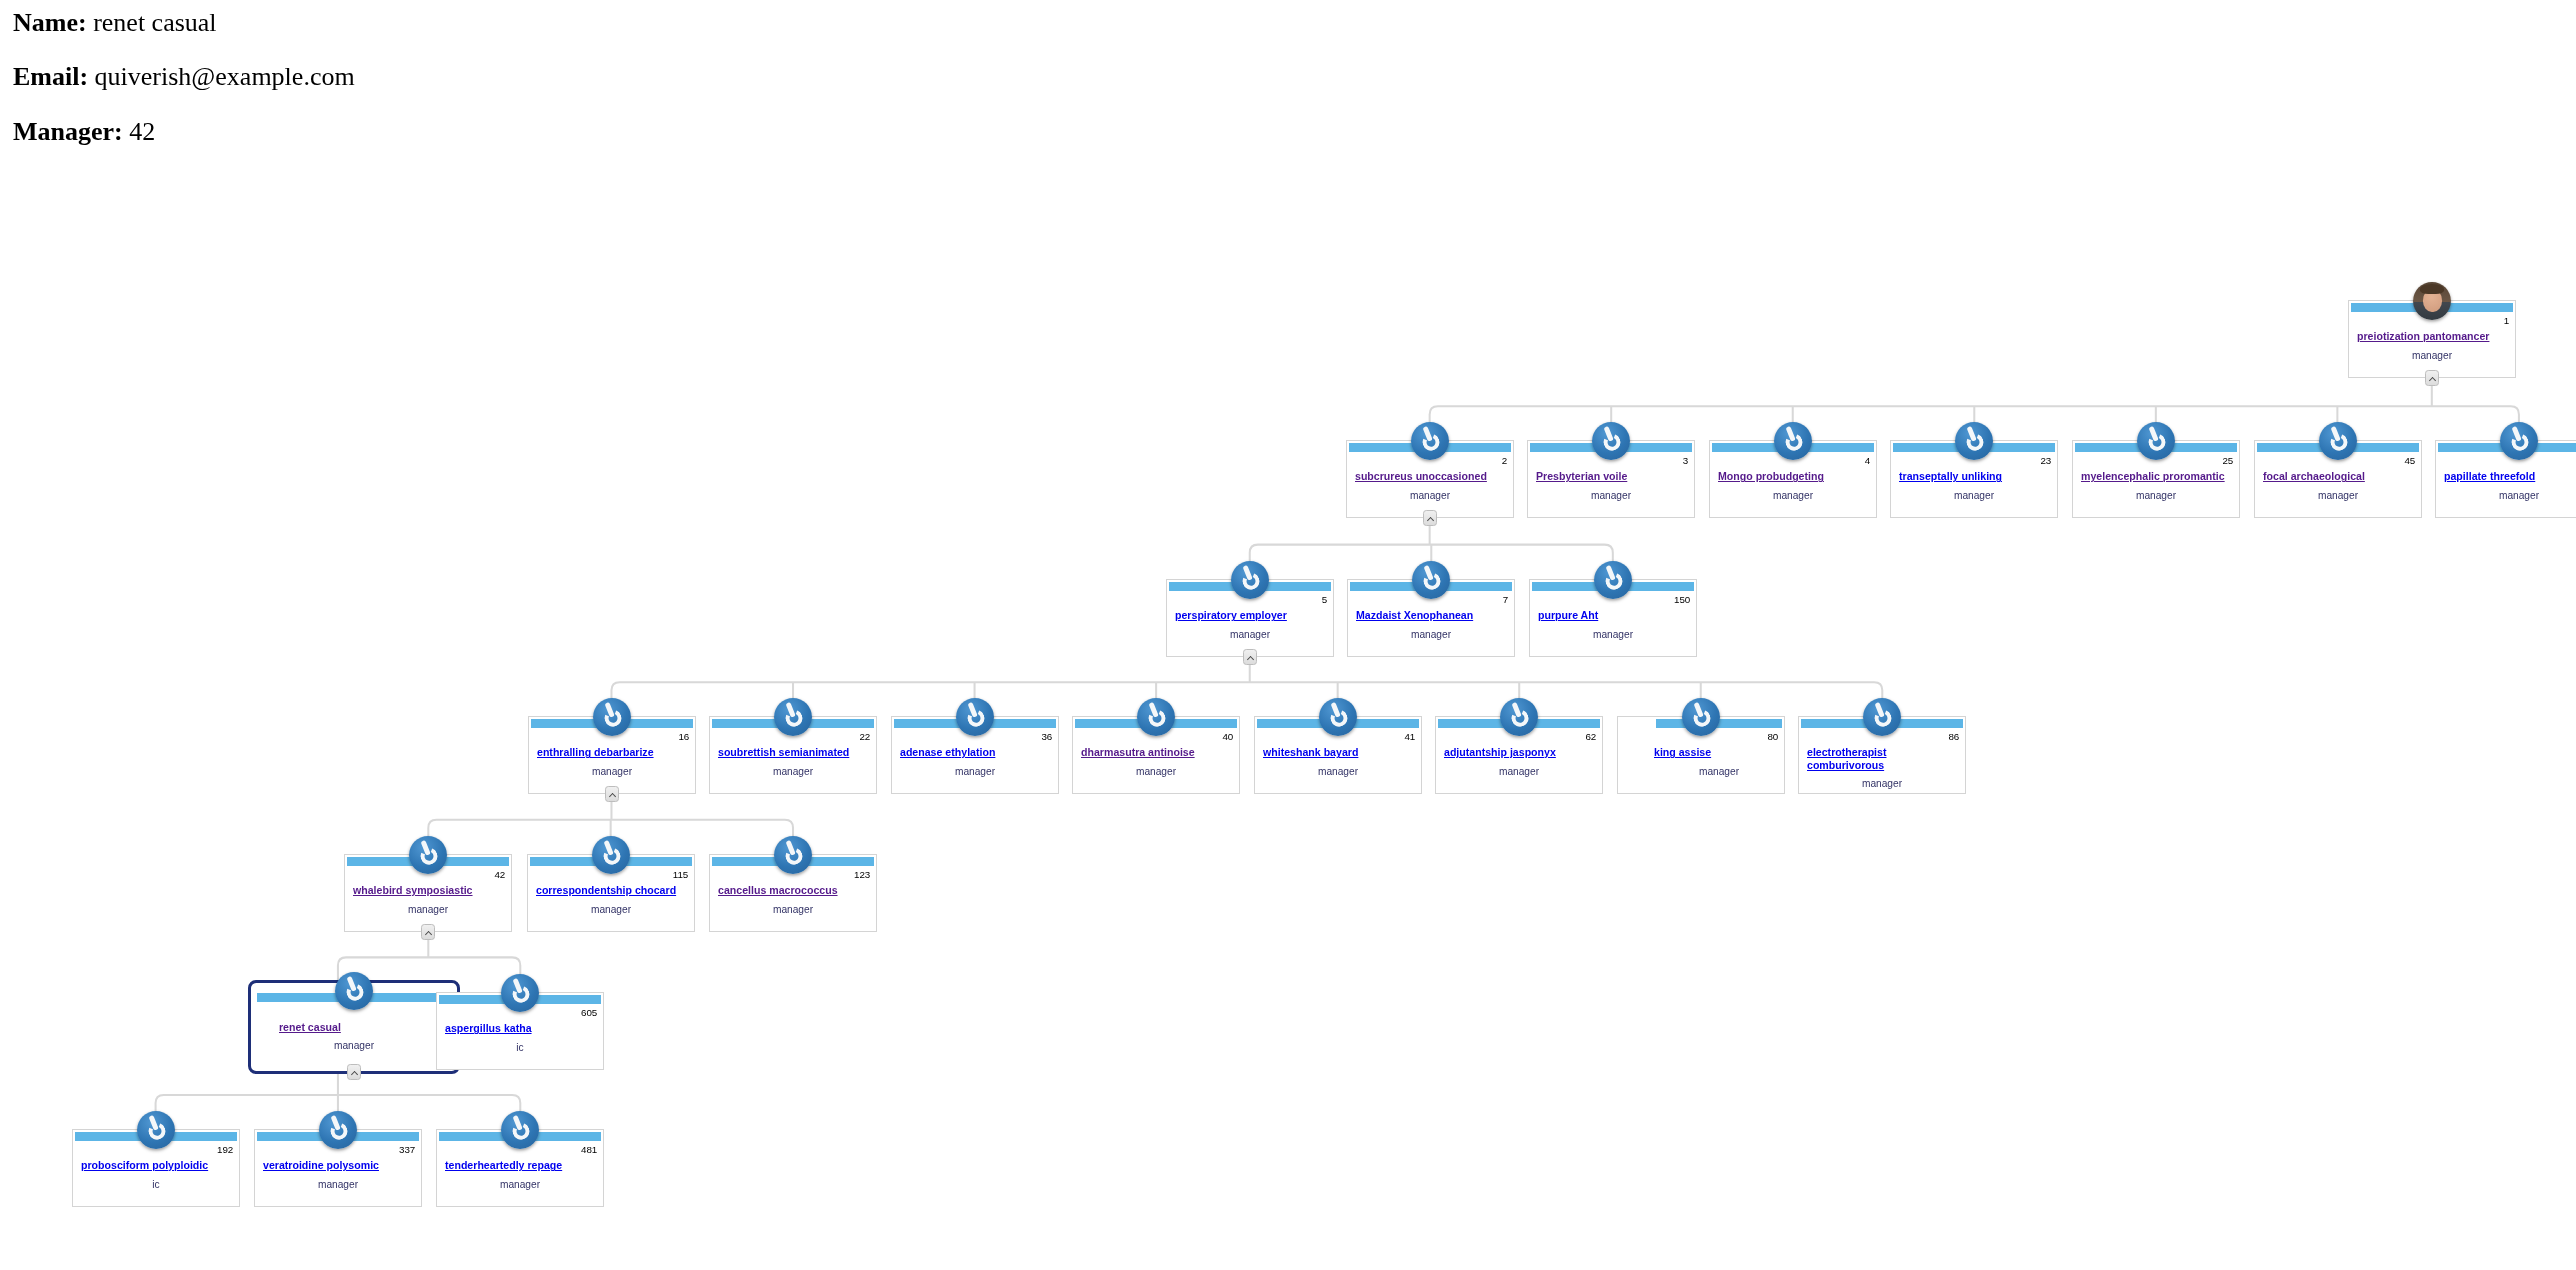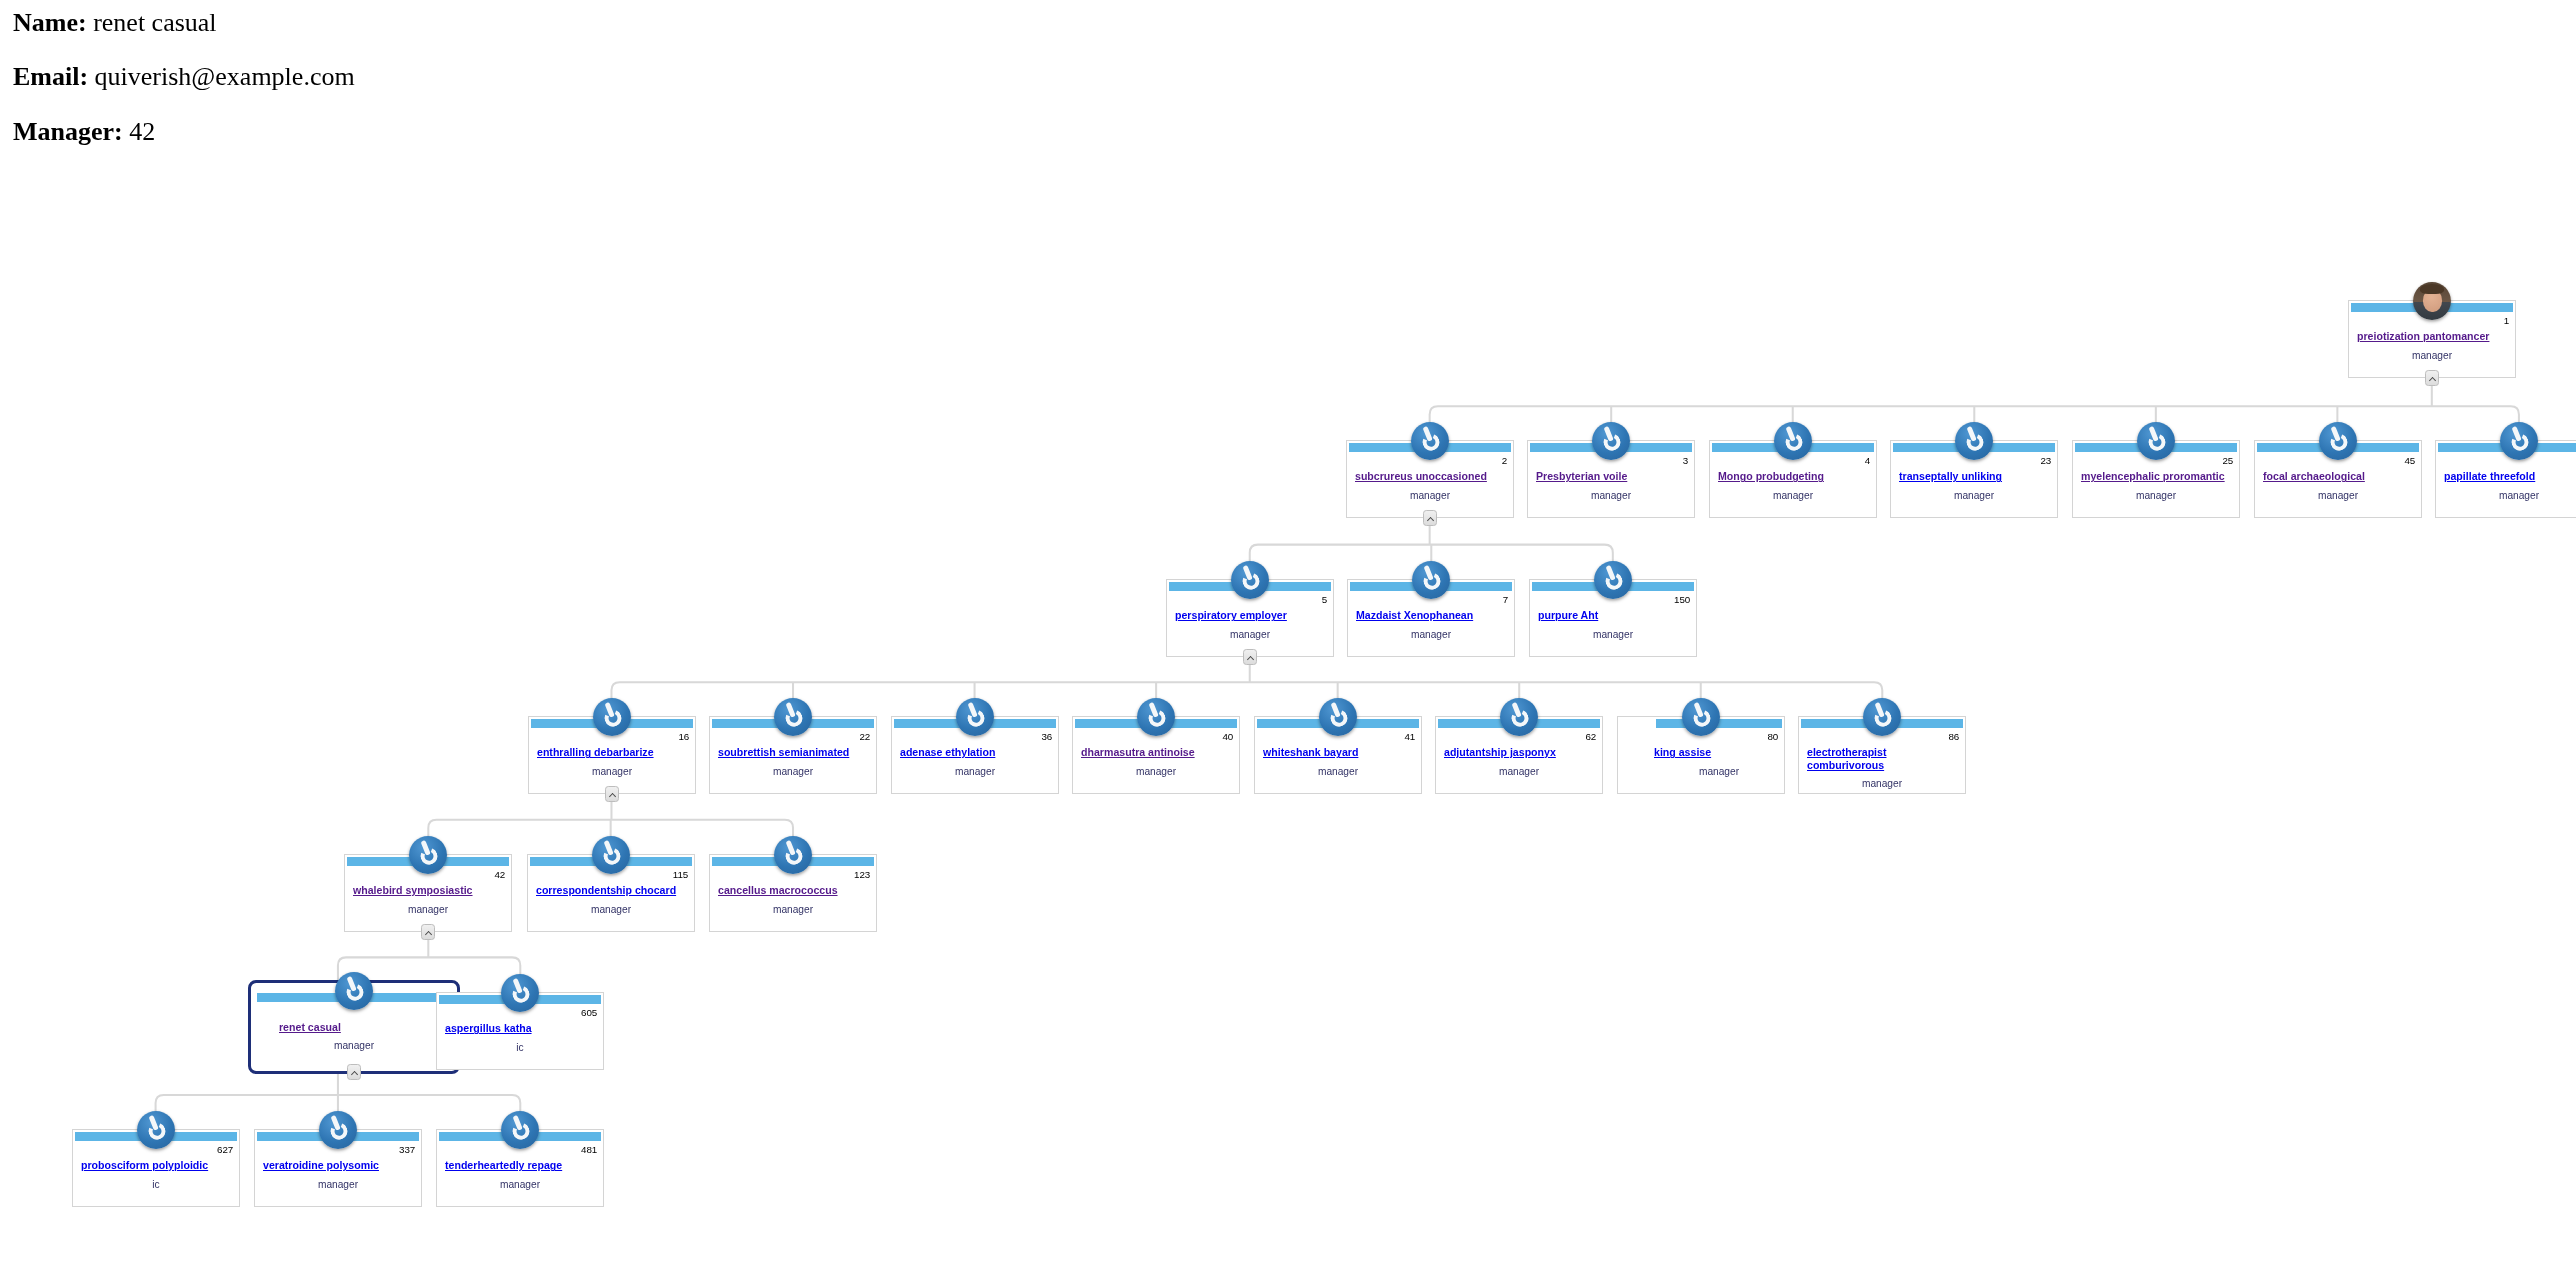--- a/index.html
+++ b/index.html
@@ -415,21 +415,21 @@
 
   </div>
     <div class="card" style="left: 72px; top: 1129px;">
     <span class="avatar">
       <span class="pwr">
           <span class="ring"></span>
           <span class="stem"></span>
         </span>
     </span>
     <div class="bar"></div>
-    <div class="num">627</div>
+    <div class="num">192</div>
     <a href="#" class="name new">probosciform polyploidic</a>
     <div class="role">ic</div>
 
   </div>
     <div class="card" style="left: 254px; top: 1129px;">
     <span class="avatar">
       <span class="pwr">
           <span class="ring"></span>
           <span class="stem"></span>
         </span>

